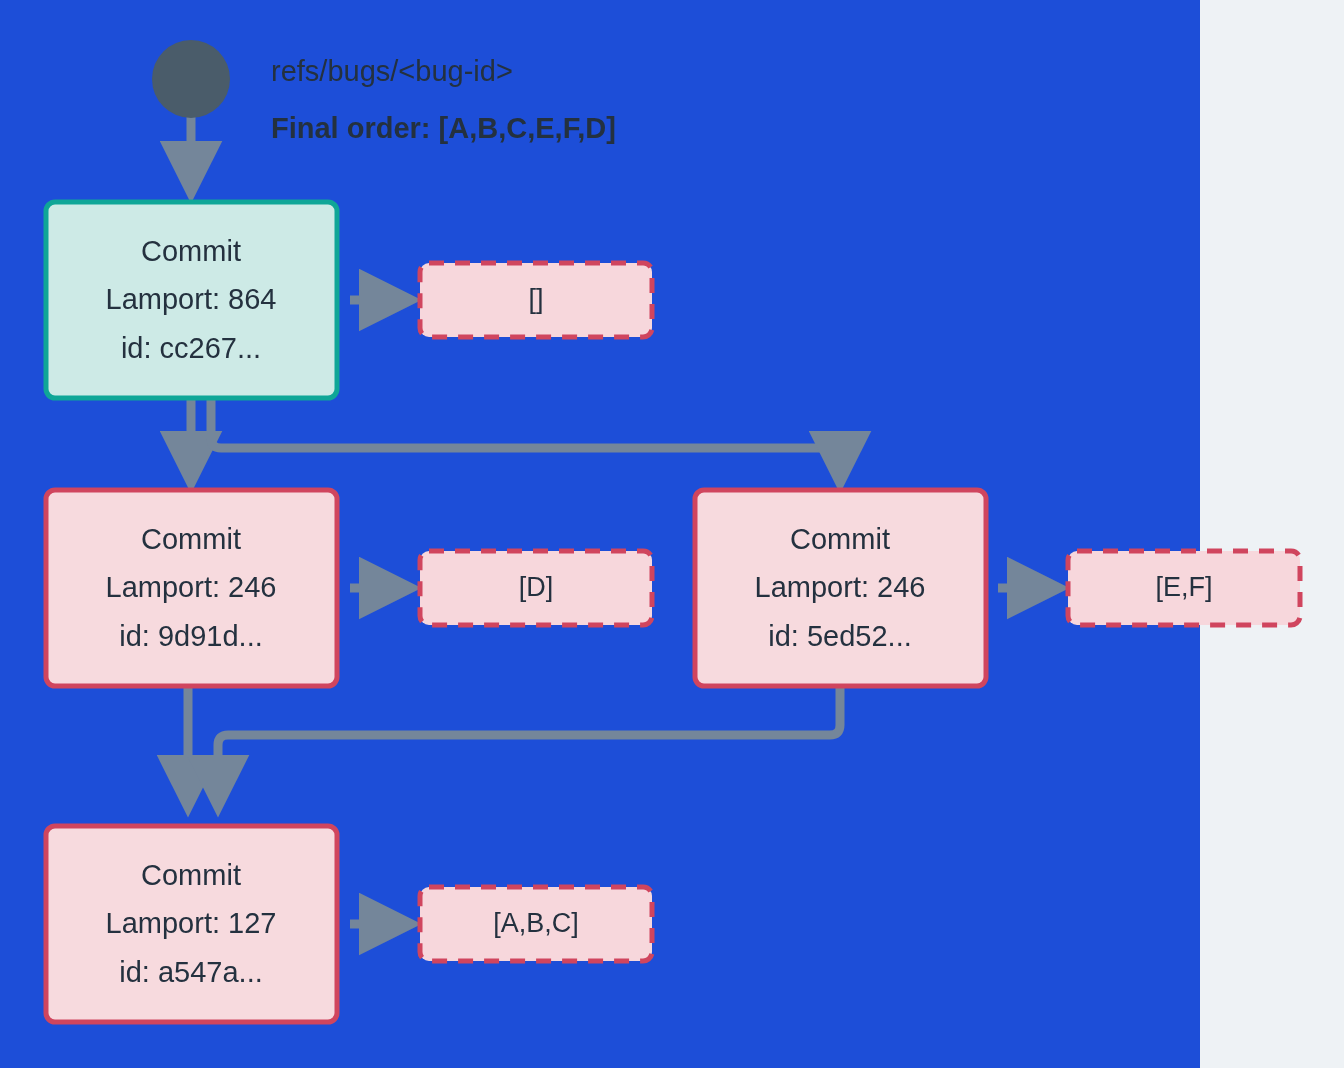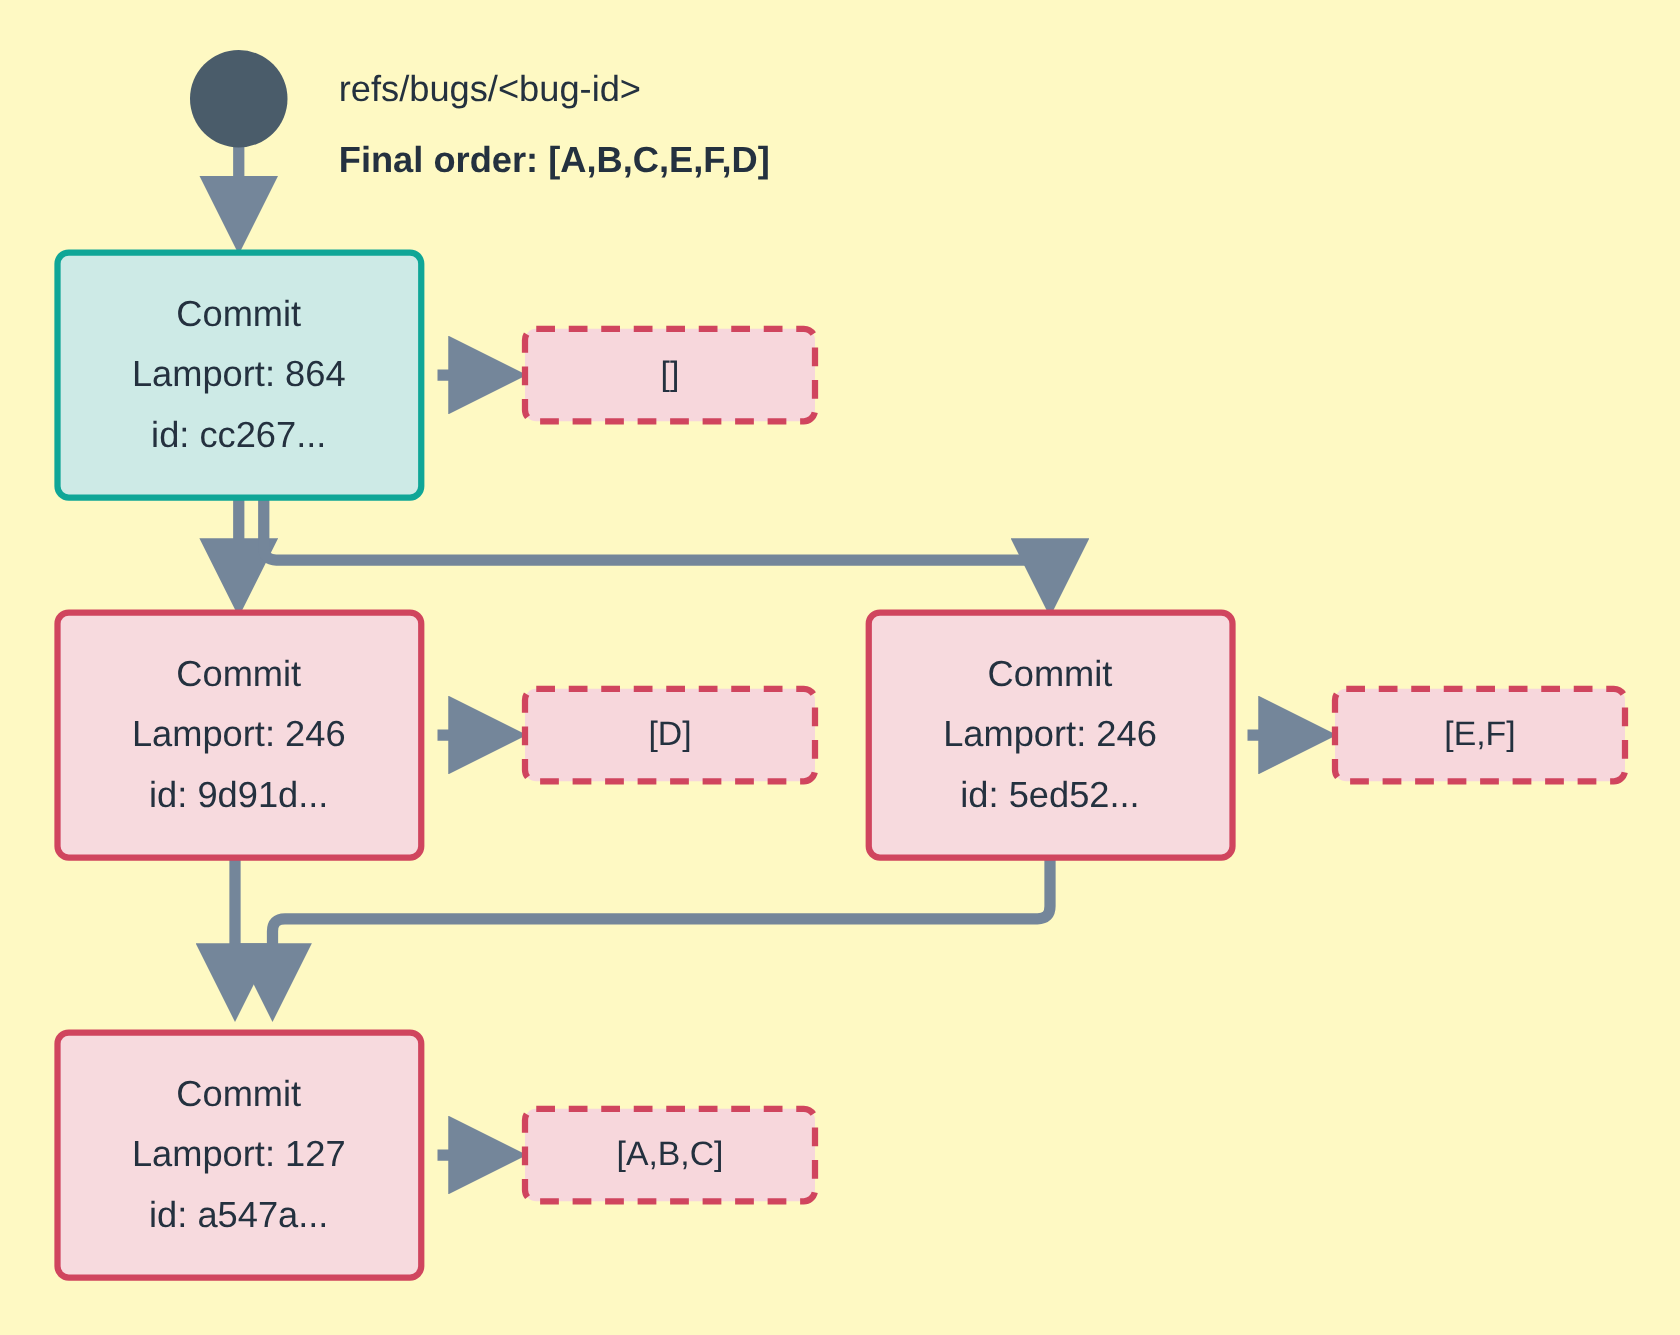--- a/index.html
+++ b/index.html
@@ -8,23 +8,23 @@
     background: #eef2f5;
   }
   body {
     width: 1344px;
     height: 1068px;
     font-family: "Liberation Sans", sans-serif;
     overflow: hidden;
   }
   #diagram-root {
     position: relative;
-    width: 1344px;
+    width: 1200px;
     height: 1068px;
-    background: #fef9c3;
+    background: #1d4ed8;
   }
   svg#diagram-svg {
     position: absolute;
     top: 0;
     left: 0;
     width: 1344px;
     height: 1068px;
     display: block;
   }
   .node-text {

